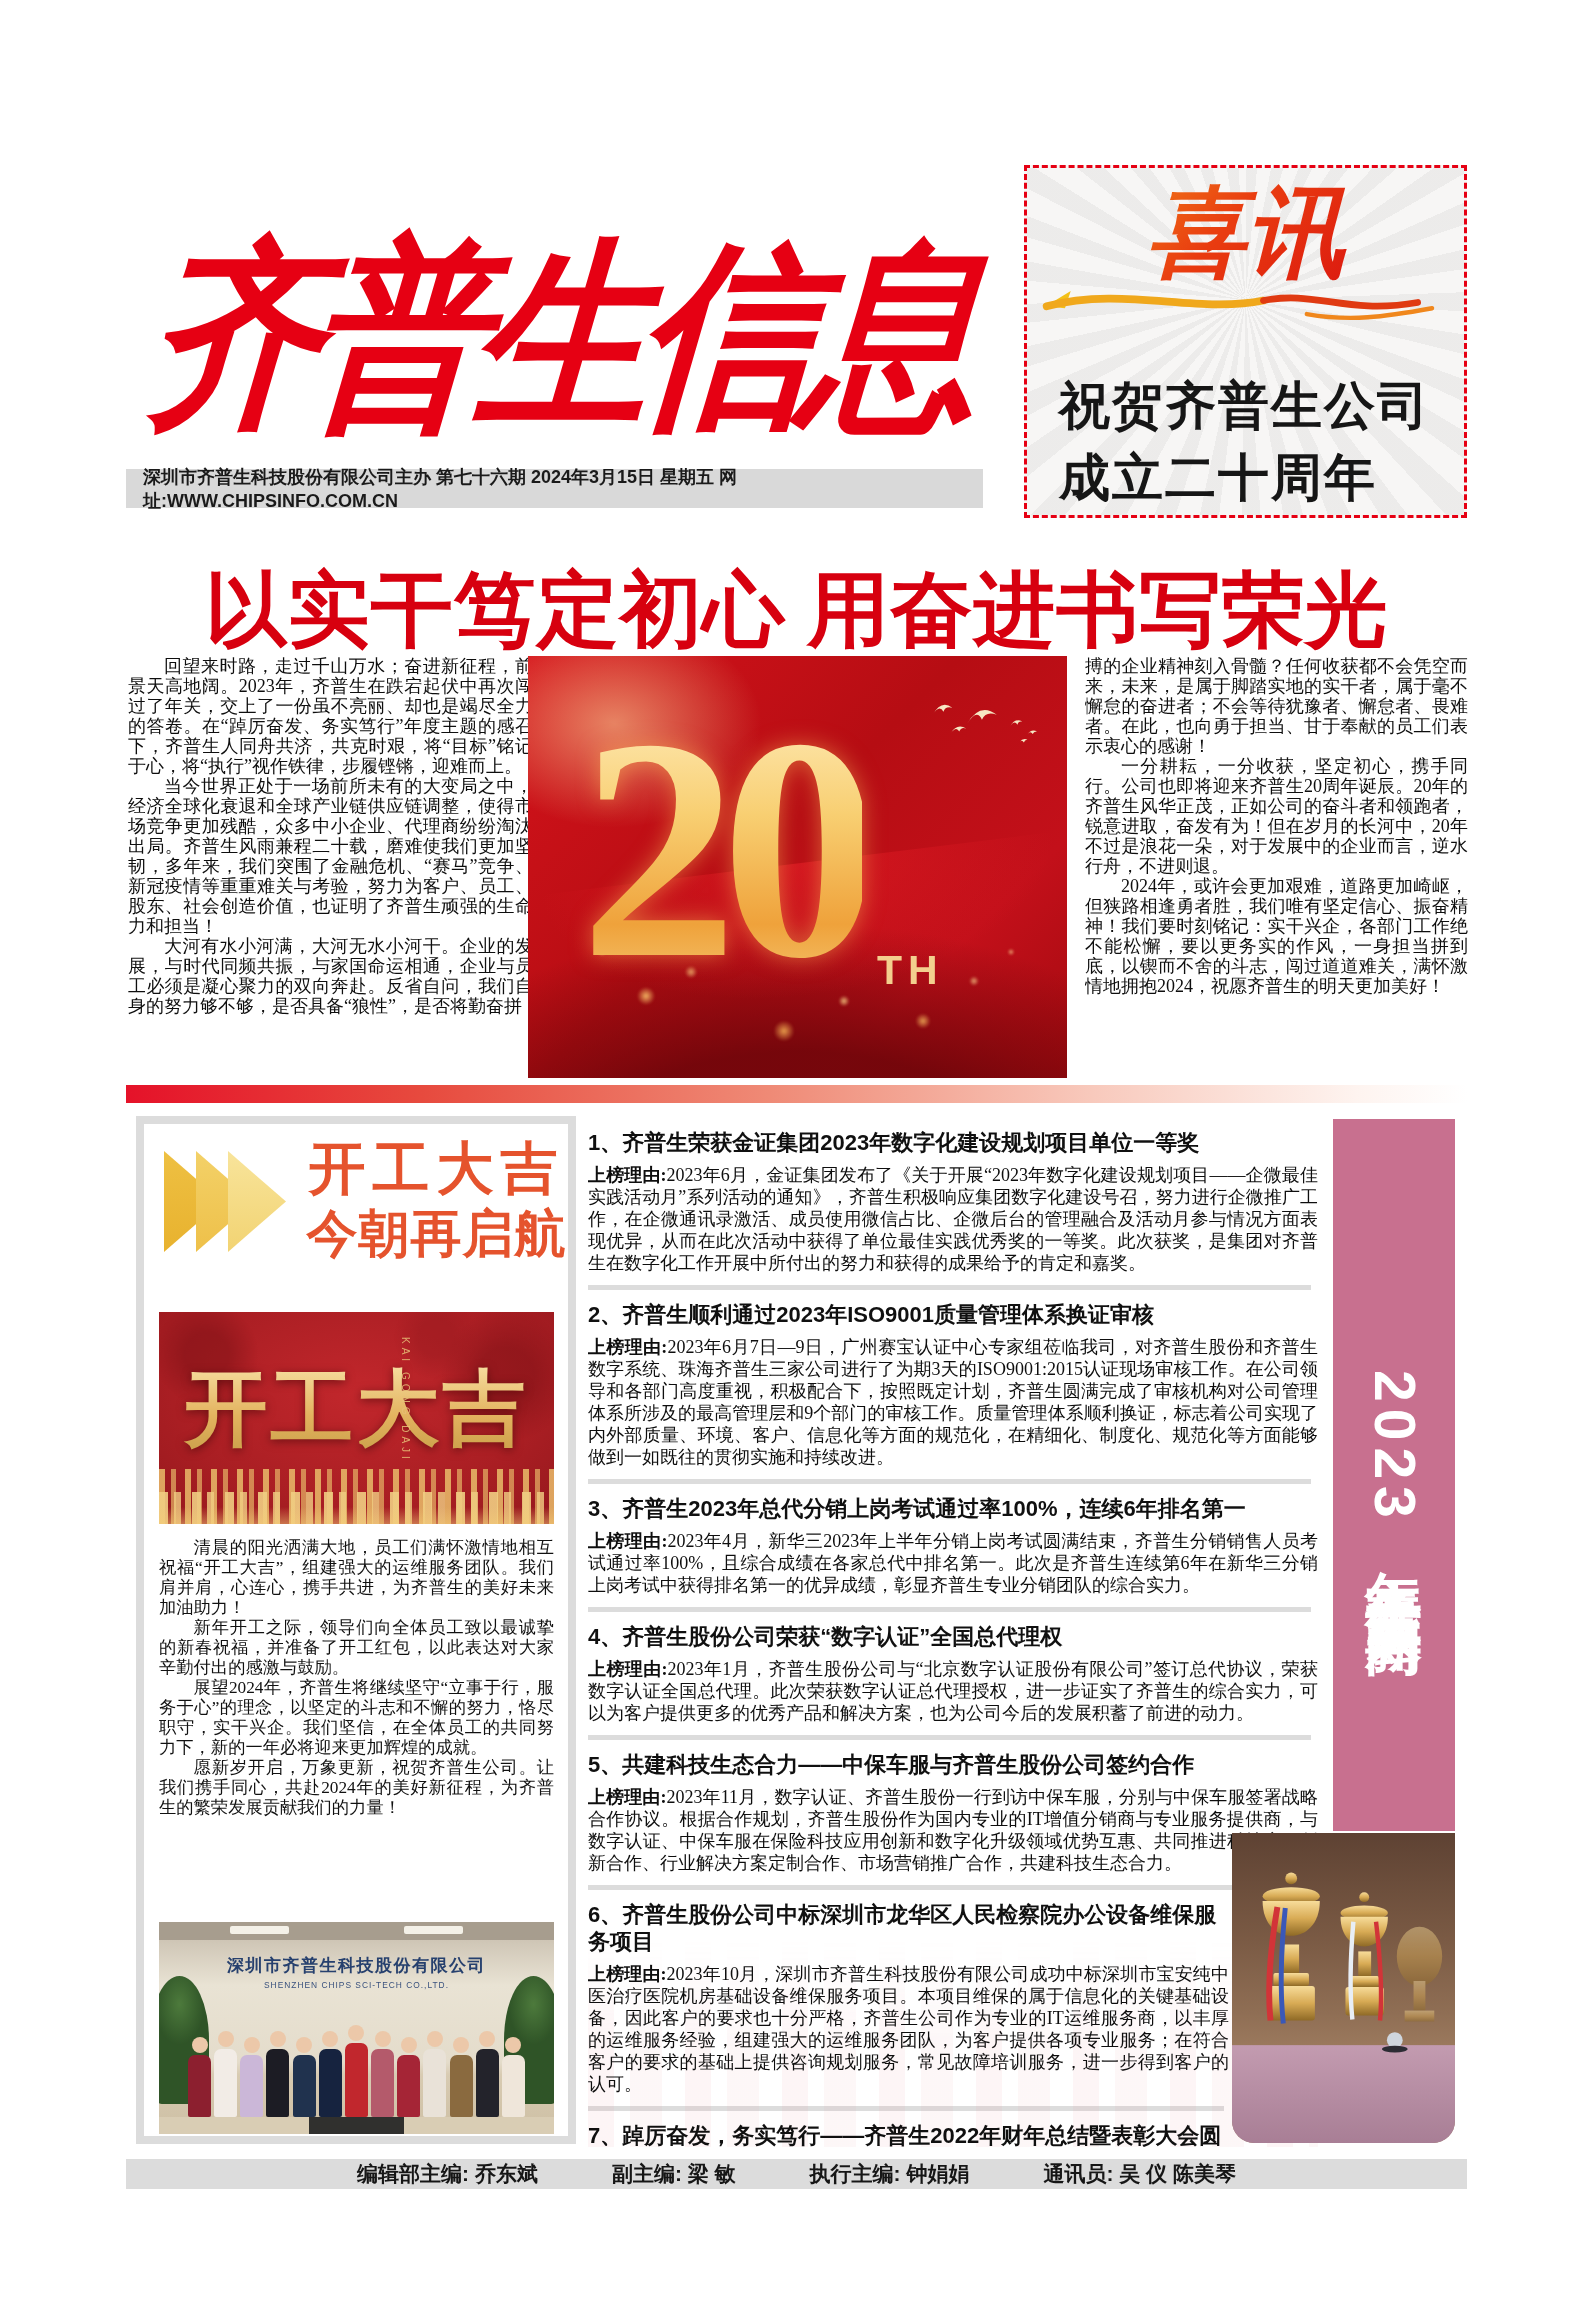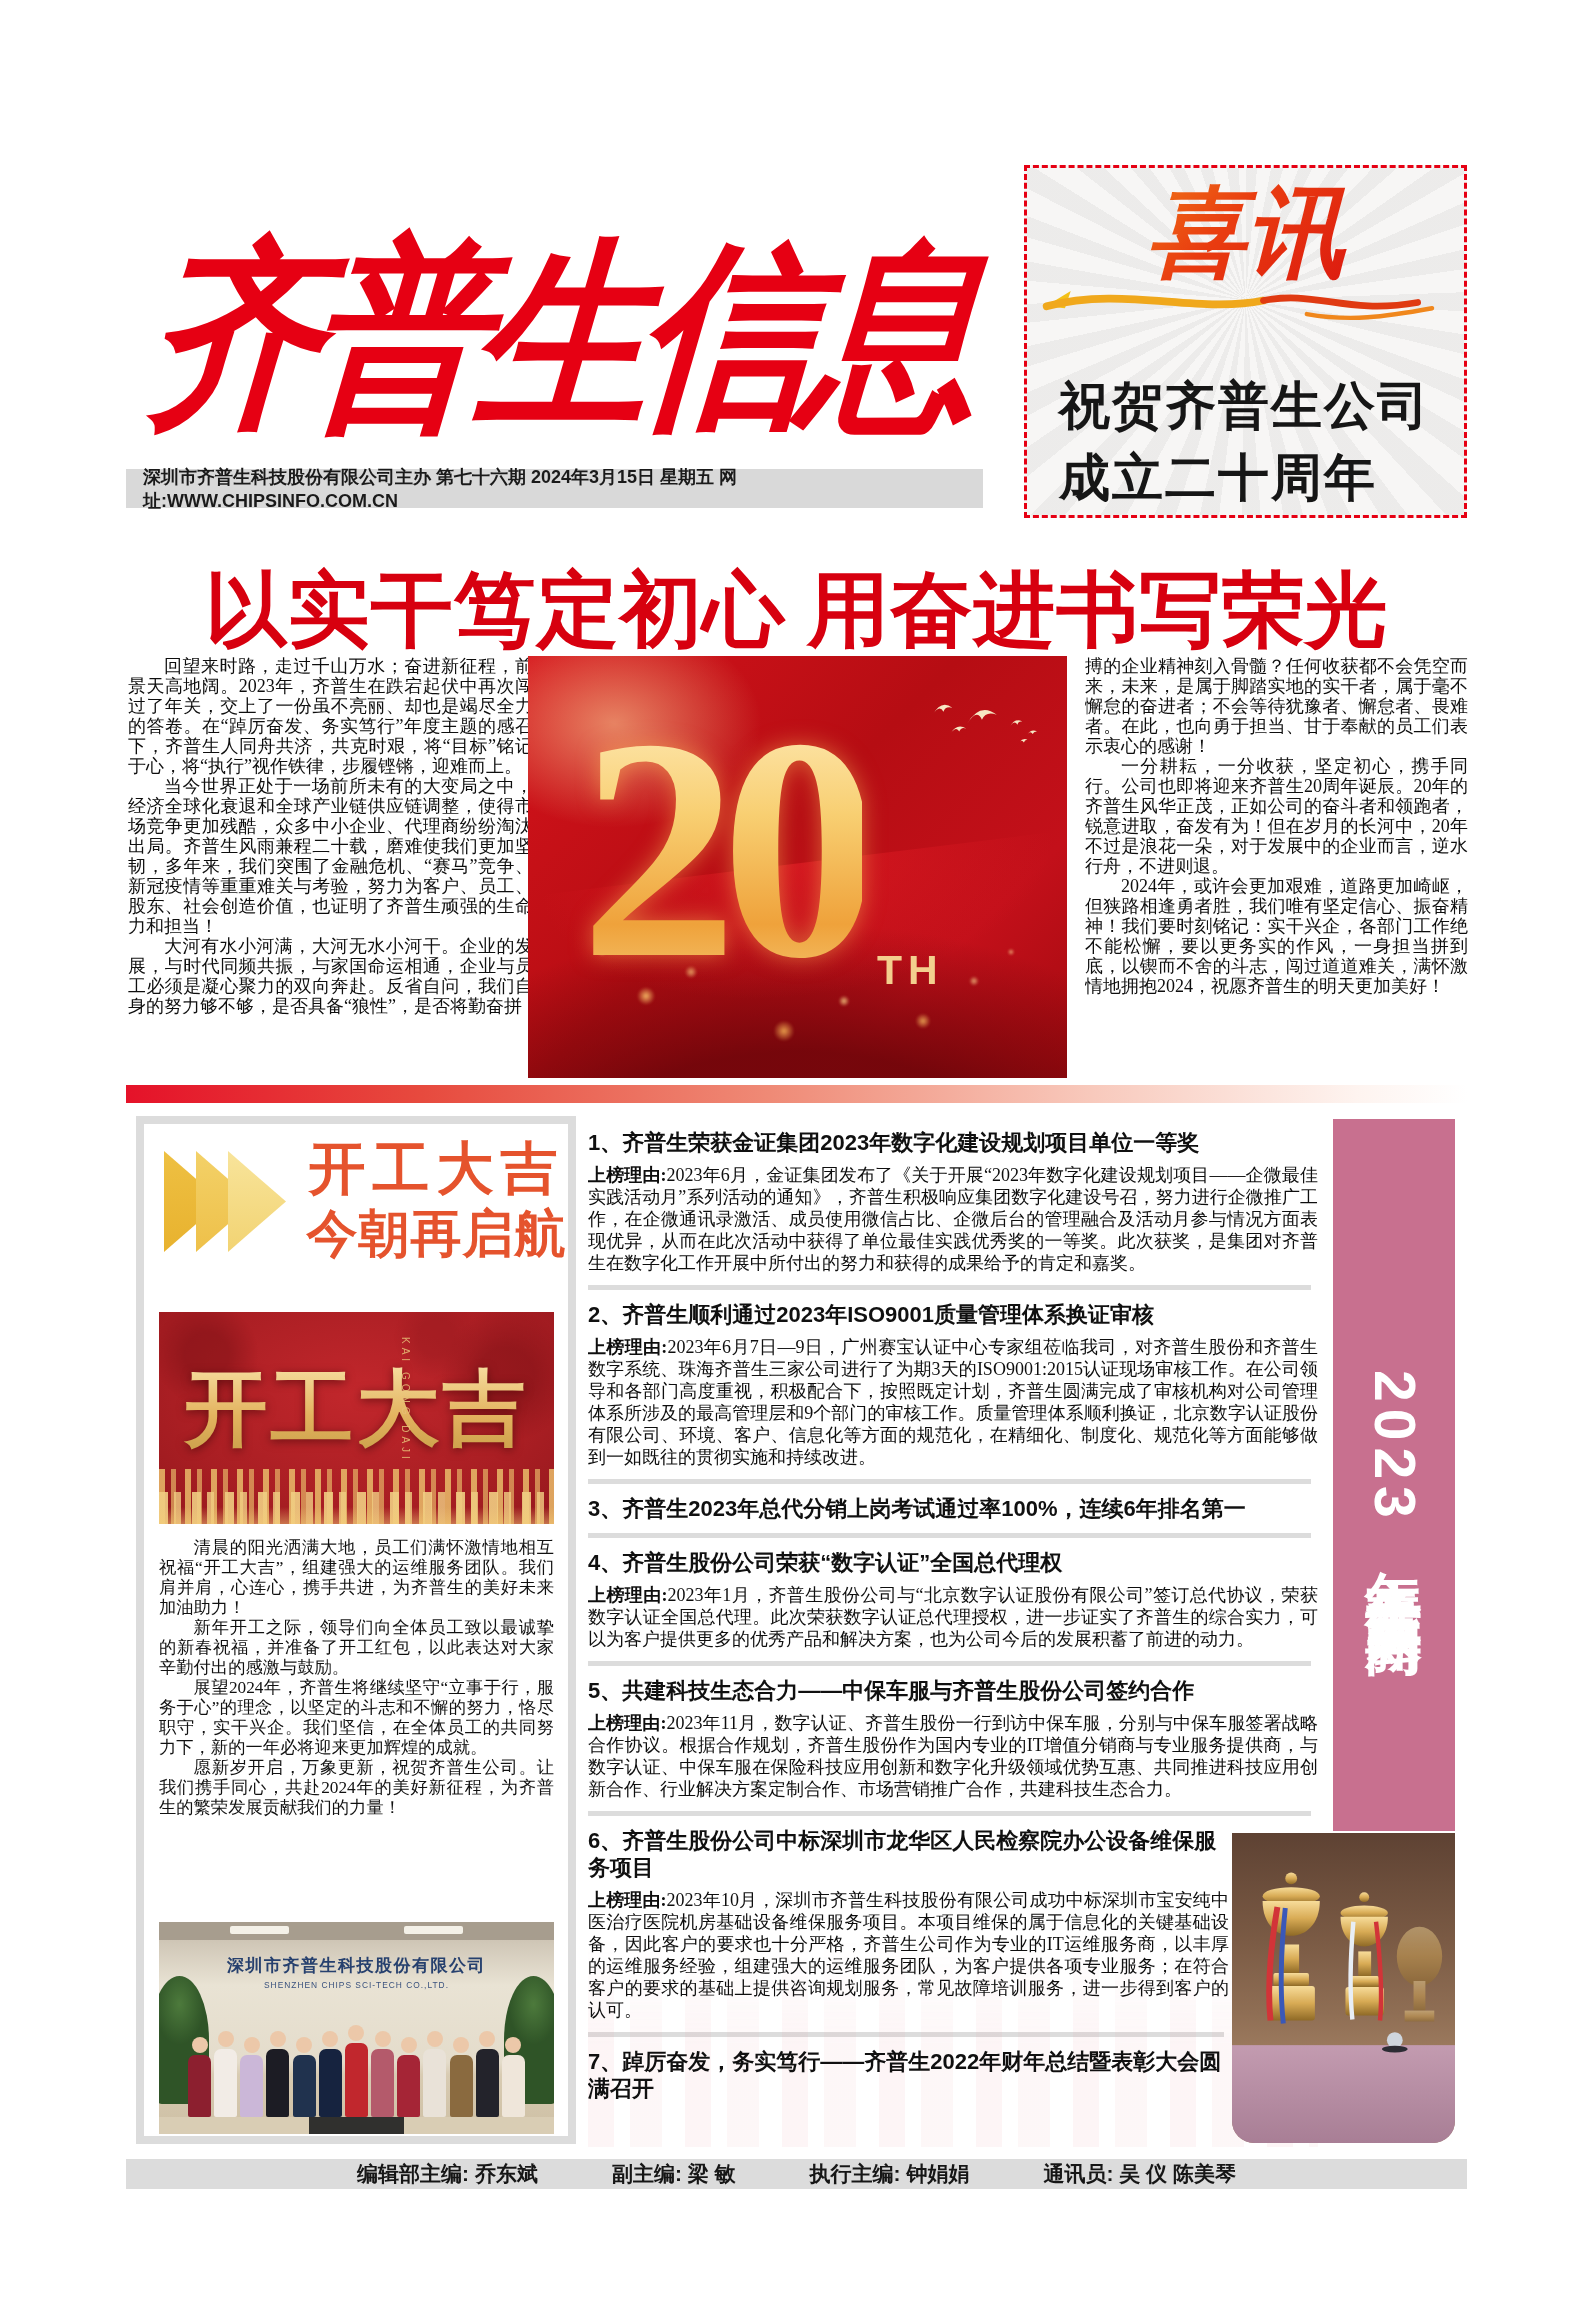--- a/index.html
+++ b/index.html
@@ -321,26 +321,27 @@
     <div class="news-watermark"></div>
 
     <article class="news-item">
       <h3 class="news-title">1、齐普生荣获金证集团2023年数字化建设规划项目单位一等奖</h3>
       <p class="news-body"><b class="reason">上榜理由:</b><span>2023年6月，金证集团发布了《关于开展“2023年数字化建设规划项目——企微最佳实践活动月”系列活动的通知》，齐普生积极响应集团数字化建设号召，努力进行企微推广工作，在企微通讯录激活、成员使用微信占比、企微后台的管理融合及活动月参与情况方面表现优异，从而在此次活动中获得了单位最佳实践优秀奖的一等奖。此次获奖，是集团对齐普生在数字化工作开展中所付出的努力和获得的成果给予的肯定和嘉奖。</span></p>
     </article>
     <div class="rule"></div>
 
     <article class="news-item">
       <h3 class="news-title">2、齐普生顺利通过2023年ISO9001质量管理体系换证审核</h3>
-      <p class="news-body"><b class="reason">上榜理由:</b><span>2023年6月7日—9日，广州赛宝认证中心专家组莅临我司，对齐普生股份和齐普生数字系统、珠海齐普生三家公司进行了为期3天的ISO9001:2015认证现场审核工作。在公司领导和各部门高度重视，积极配合下，按照既定计划，齐普生圆满完成了审核机构对公司管理体系所涉及的最高管理层和9个部门的审核工作。质量管理体系顺利换证，北京数字认证股份有限公司、环境、客户、信息化等方面的规范化，在精细化、制度化、规范化等方面能够做到一如既往的贯彻实施和持续改进。</span></p>
+      <p class="news-body"><b class="reason">上榜理由:</b><span>2023年6月7日—9日，广州赛宝认证中心专家组莅临我司，对齐普生股份和齐普生数字系统、珠海齐普生三家公司进行了为期3天的ISO9001:2015认证现场审核工作。在公司领导和各部门高度重视，积极配合下，按照既定计划，齐普生圆满完成了审核机构对公司管理体系所涉及的最高管理层和9个部门的审核工作。质量管理体系顺利换证，标志着公司实现了内外部质量、环境、客户、信息化等方面的规范化，在精细化、制度化、规范化等方面能够做到一如既往的贯彻实施和持续改进。</span></p>
     </article>
     <div class="rule"></div>
 
     <article class="news-item">
       <h3 class="news-title">3、齐普生2023年总代分销上岗考试通过率100%，连续6年排名第一</h3>
+      <p class="news-body"><b class="reason">上榜理由:</b><span>2023年4月，新华三2023年上半年分销上岗考试圆满结束，齐普生分销销售人员考试通过率100%，且综合成绩在各家总代中排名第一。此次是齐普生连续第6年在新华三分销上岗考试中获得排名第一的优异成绩，彰显齐普生专业分销团队的综合实力。</span></p>
     </article>
     <div class="rule"></div>
 
     <article class="news-item">
       <h3 class="news-title">4、齐普生股份公司荣获“数字认证”全国总代理权</h3>
       <p class="news-body"><b class="reason">上榜理由:</b><span>2023年1月，齐普生股份公司与“北京数字认证股份有限公司”签订总代协议，荣获数字认证全国总代理。此次荣获数字认证总代理授权，进一步证实了齐普生的综合实力，可以为客户提供更多的优秀产品和解决方案，也为公司今后的发展积蓄了前进的动力。</span></p>
     </article>
     <div class="rule"></div>
 
     <article class="news-item">

